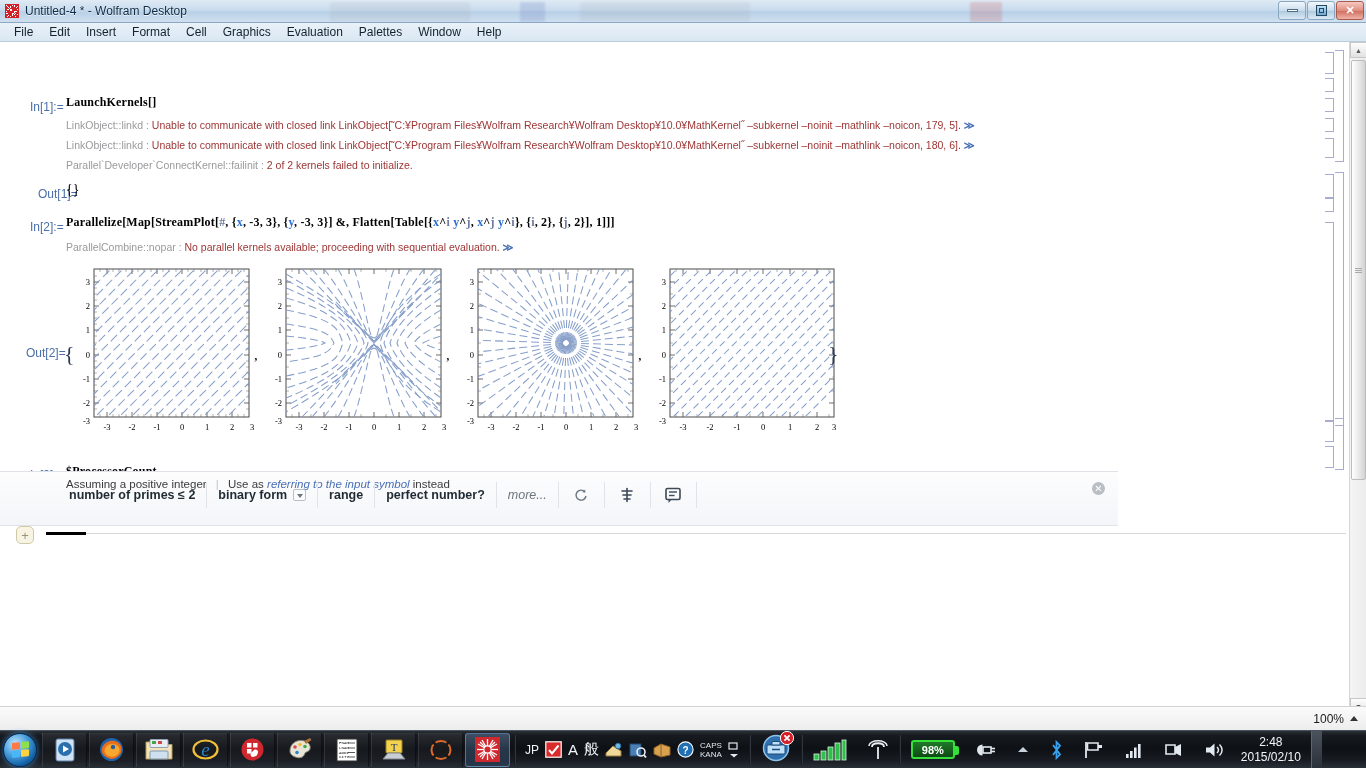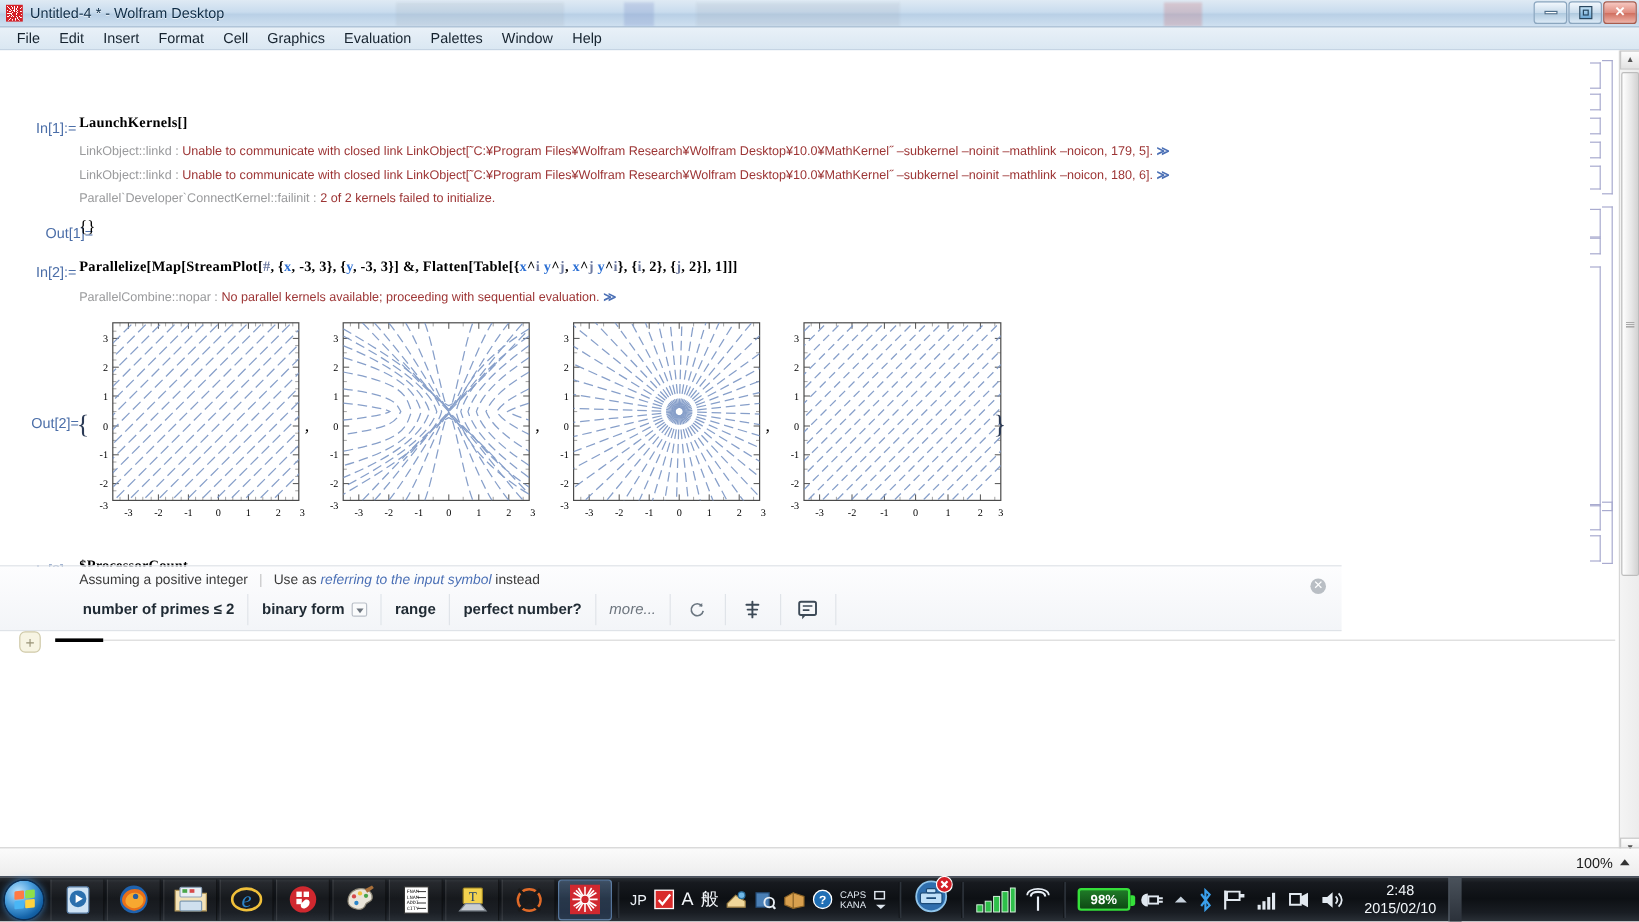--- a/index.html
+++ b/index.html
@@ -255,21 +255,21 @@
   .tray-sep { width: 2px; height: 30px; background: linear-gradient(to right,#0a0c0f,#3b434d); margin: 0 3px; flex: 0 0 auto; }
 
   .ime-tray {
     display: flex; align-items: center; gap: 6px; height: 30px; padding: 0 6px;
     color: #e8eef5; font-size: 12px; flex: 0 0 auto;
   }
   .ime-tray .jp { font-size: 12px; color: #eef3f8; }
   .ime-tray .kanji { font-size: 15px; color: #f2f6fa; }
   .ime-caps { font-size: 8px; line-height: 9px; color: #dfe7ef; text-align: left; }
 
-  .tray-area { display: flex; align-items: center; gap: 7px; height: 30px; padding: 0 7px; flex: 0 0 auto; }
+  .tray-area { display: flex; align-items: center; gap: 20px; height: 30px; padding: 0 7px; flex: 0 0 auto; }
   .batt {
     width: 44px; height: 19px; border: 2px solid #35e03a; border-radius: 3px;
     background: linear-gradient(to bottom,#1f7a27,#0e4a14);
     color: #fff; font-size: 11px; font-weight: bold; display: flex;
     align-items: center; justify-content: center; position: relative;
   }
   .batt::after {
     content: ""; position: absolute; right: -6px; top: 4px; width: 4px; height: 9px;
     background: #35e03a; border-radius: 0 2px 2px 0;
   }
@@ -871,21 +871,21 @@
 
     <div class="wa-bar" style="top:429px; height:55px;">
       <div class="wa-assume" style="left:66px; top:6px;">
         <span class="plain">Assuming a positive integer</span>
         <span class="sep">|</span>
         <span class="plain">Use as</span>
         <span class="ital">referring to the input symbol</span>
         <span class="plain">instead</span>
       </div>
 
-      <div class="wa-btnrow" style="left:58px; top:23px;">
+      <div class="wa-btnrow" style="left:58px; top:10px;">
         <div class="wa-btn first">
           <span>number of primes ≤ 2</span>
         </div>
         <div class="wa-btn">
           <span>binary form</span>
           <span class="caret"></span>
         </div>
         <div class="wa-btn">
           <span>range</span>
         </div>

